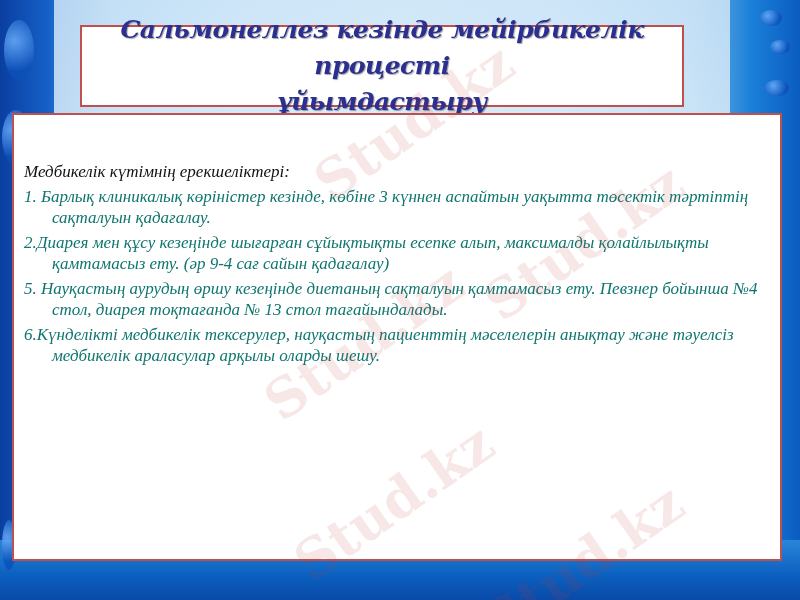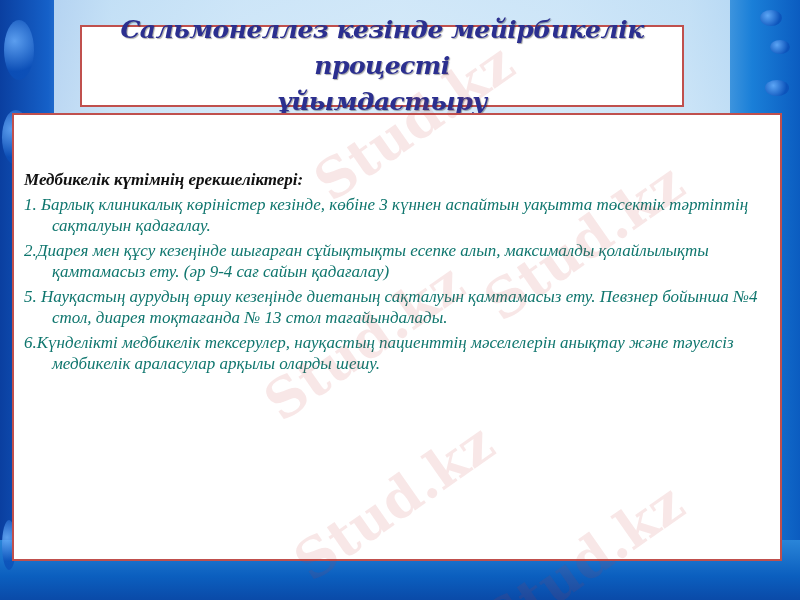--- a/index.html
+++ b/index.html
@@ -29,22 +29,22 @@
       color:#2b2f8f; font-size:25px; line-height:36px;
       text-shadow: 1px 1px 1px rgba(0,0,0,.35);
       letter-spacing:-0.5px;
     }
     .content-box {
       position:absolute; left:12px; top:113px; width:770px; height:448px;
       background:#fff; border:2px solid #c0504d; box-sizing:border-box;
       padding:38px 20px 0 10px;
     }
     .heading {
-      font-style:italic; font-weight:bold; font-size:17px; color:#111;
-      margin:16px 0 3px 0; line-height:22px;
+      font-style:italic; font-weight:normal; font-size:17px; color:#111;
+      margin:8px 0 3px 0; line-height:22px;
     }
     .item {
       font-style:italic; font-size:17px; color:#0f766e; line-height:21px;
       padding-left:28px; text-indent:-28px; margin:0 0 4px 0;
     }
     .watermark {
       position:absolute; font-family:"DejaVu Serif", serif; font-weight:bold;
       color:rgba(200,60,60,.12); font-size:54px; transform:rotate(-35deg);
       pointer-events:none;
     }

